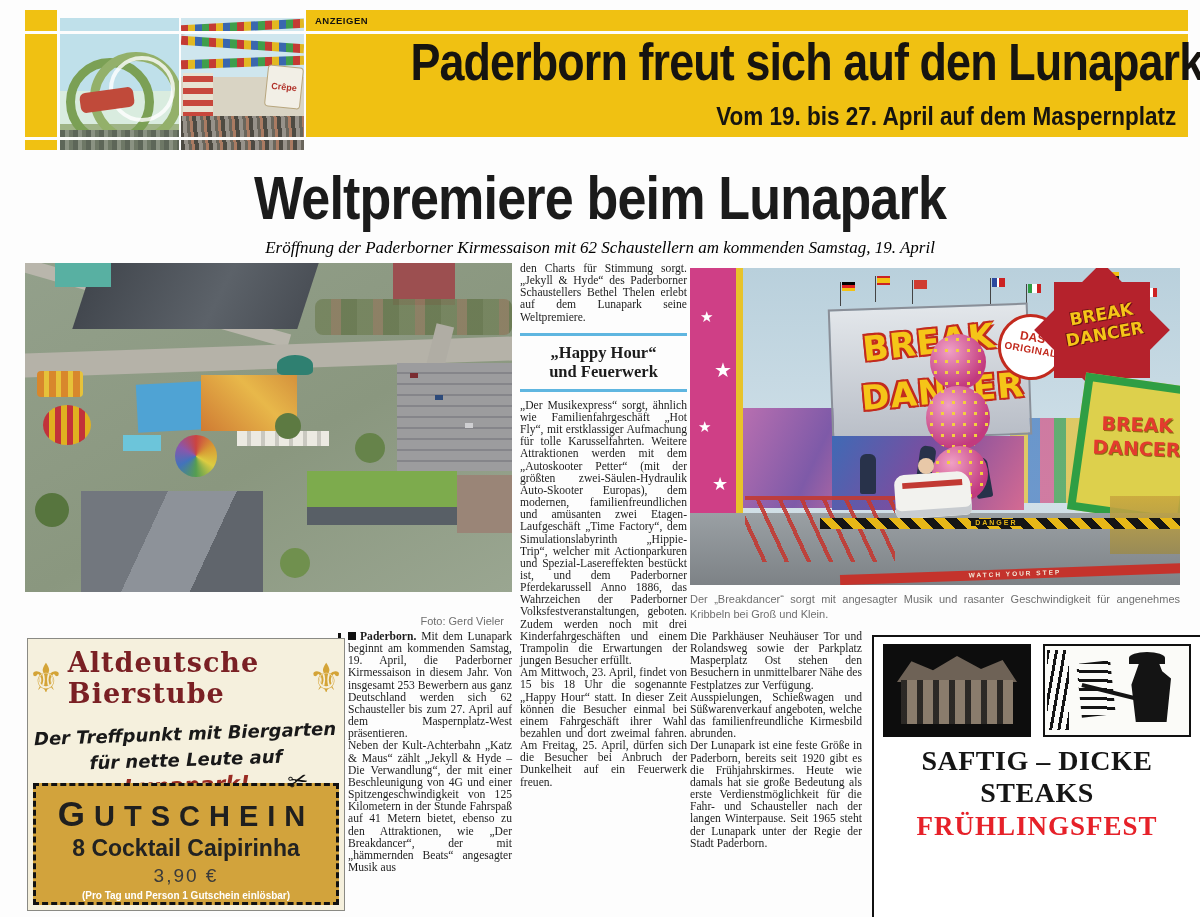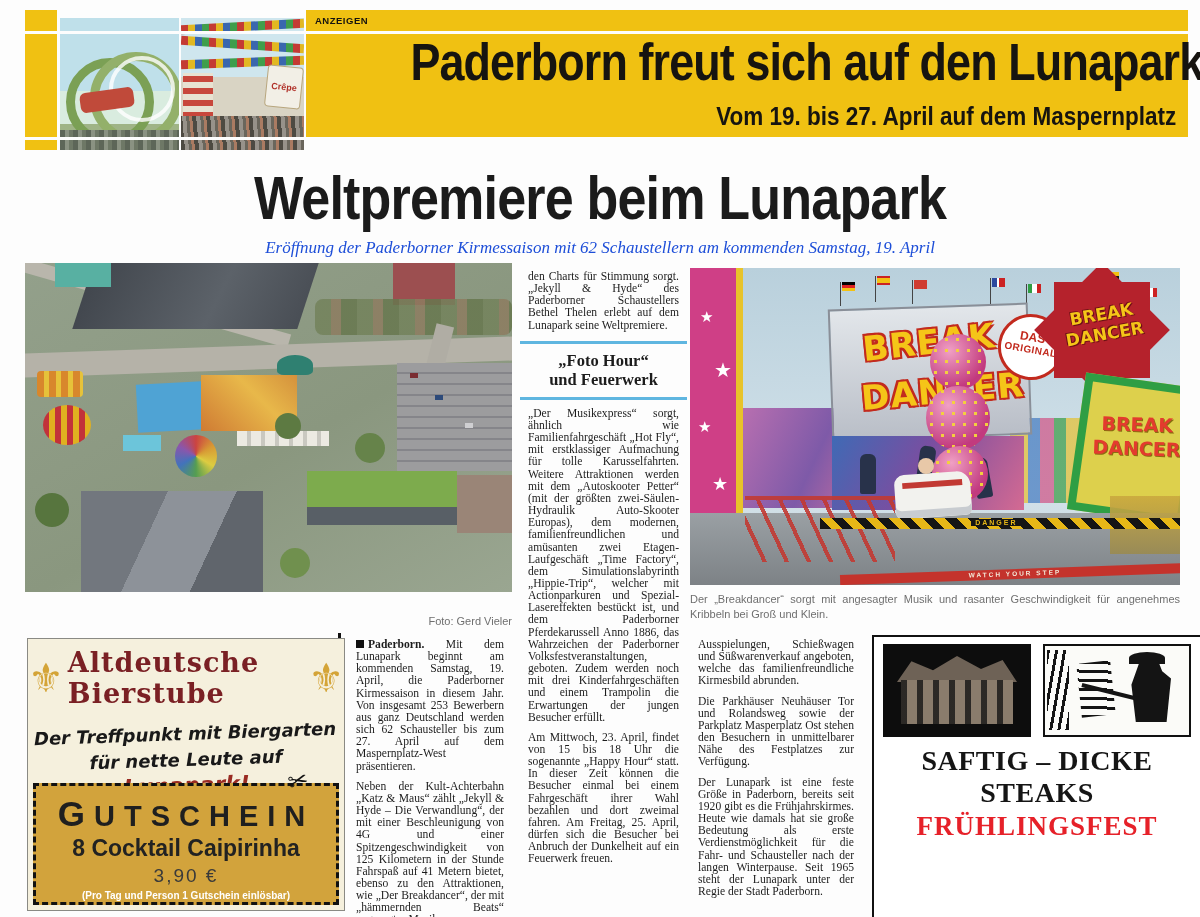--- a/index.html
+++ b/index.html
@@ -33,21 +33,21 @@
       transform:scaleX(.88);transform-origin:right center;white-space:nowrap;}
   .banner-sub{position:absolute;top:92px;right:12px;font-family:"Liberation Sans",sans-serif;font-weight:bold;
       font-size:25px;color:#161410;transform:scaleX(.9);transform-origin:right center;white-space:nowrap;}
   .banner-wline{position:absolute;left:0;width:100%;height:3px;background:#fdfdfd;}
   .wl-top{top:21px;} .wl-bottom{top:127px;}
   
   .main-h{position:absolute;top:165px;left:0;width:1200px;text-align:center;font-family:"Liberation Sans",sans-serif;
       font-weight:bold;font-size:62px;line-height:66px;color:#1b1b1b;letter-spacing:-1px;
       transform:scaleX(.84);transform-origin:center;}
   .main-sub{position:absolute;top:238px;left:0;width:1200px;text-align:center;font-style:italic;
-      font-family:"Liberation Serif",serif;font-size:17px;color:#1d4ed8;}
+      font-family:"Liberation Serif",serif;font-size:17px;color:#000000;}
   
   .photo{position:absolute;overflow:hidden;}
   .aerial{left:25px;top:263px;width:487px;height:329px;background:linear-gradient(150deg,#93a08b,#8a977f 55%,#9aa691);}
   .aerial div{position:absolute;}
   .ae-road-h{left:0;top:82px;width:100%;height:24px;background:#b5b2a8;transform:skewY(-2deg);}
   .ae-road-d{left:-30px;top:30px;width:300px;height:14px;background:#b9b6ac;transform:rotate(16deg);}
   .ae-road-v{left:392px;top:60px;width:18px;height:160px;background:#b0ada4;transform:rotate(14deg);}
   .ae-bldg-dark{left:58px;top:0;width:225px;height:66px;background:linear-gradient(100deg,#41464d,#5c6269 60%,#494e55);transform:skewX(-18deg);}
   .ae-bldg-teal{left:30px;top:0;width:56px;height:24px;background:#58b0a2;}
   .ae-bldg-red{left:368px;top:0;width:62px;height:42px;background:#9c4f50;}
@@ -117,25 +117,25 @@
       text-align:center;font:bold 6.5px "Liberation Sans",sans-serif;color:#f3e9d8;line-height:10px;letter-spacing:2px;}
   .bd-car{left:205px;top:205px;width:76px;height:44px;background:#f2f2ee;border-radius:10px 14px 6px 6px;transform:rotate(-4deg);box-shadow:inset 0 -8px 0 #c8ccd0;}
   .bd-car i{position:absolute;left:8px;top:8px;width:60px;height:6px;background:#c23a33;}
   .bd-head{left:228px;top:190px;width:16px;height:16px;border-radius:50%;background:#e8c8a8;}
   .bd-fence{left:55px;top:228px;width:150px;height:62px;border-top:4px solid #c23a33;
       background:repeating-linear-gradient(65deg,transparent 0 16px,#c23a33 16px 20px);opacity:.9;}
   .bd-rbldg{right:0;top:228px;width:70px;height:58px;background:linear-gradient(#caa93e,#9a8a50);opacity:.9;}
   
   .caption{position:absolute;font-family:"Liberation Sans",sans-serif;font-size:11px;line-height:14.5px;
       color:#6f6f6f;text-align:justify;}
-  .caption .credit{position:absolute;right:0;bottom:0;background:#fdfdfd;padding-left:8px;}
+  .caption .credit{position:absolute;right:8px;bottom:0;background:#fdfdfd;padding-left:8px;}
   
   .bodycol{position:absolute;font-family:"Liberation Serif",serif;font-size:11.6px;line-height:12.15px;
       text-align:justify;color:#1c1c1c;}
-  .bodycol p{margin:8px;}
+  .bodycol p{margin:0;}
   .lead-bullet{display:inline-block;width:8px;height:8px;background:#111;margin-right:4px;}
   .col1-rule{position:absolute;left:-10px;top:2px;width:3px;height:122px;background:#111;}
   .col-heading{margin:9px 0 8px 0;padding:7px 0 8px 0;border-top:3px solid #5fb6e0;border-bottom:3px solid #5fb6e0;
       text-align:center;font-weight:bold;font-size:16.5px;line-height:19px;}
   
   .ad-bier{position:absolute;left:27px;top:638px;width:316px;height:271px;background:#f5f0dd;border:1px solid #8a8a84;}
   .bier-header{display:flex;align-items:center;justify-content:center;gap:4px;padding-top:8px;}
   .fleur{color:#d4a437;font-size:40px;line-height:40px;font-family:"DejaVu Sans",sans-serif;}
   .bier-title{font-family:"DejaVu Serif",serif;font-weight:bold;font-size:27px;color:#7a2024;letter-spacing:1px;}
   .bier-tagline{margin-top:12px;transform:rotate(-2deg);text-align:center;font-family:"DejaVu Sans",sans-serif;
@@ -318,30 +318,30 @@
 
   <div class="bodycol" style="left:348px;top:631px;width:164px;height:288px;">
     <div class="col1-rule"></div>
     <p><span class="lead-bullet"></span><b>Paderborn.</b><span> Mit dem Lunapark beginnt am kommenden Samstag, 19. April, die Paderborner Kirmessaison in diesem Jahr. Von insgesamt 253 Bewerbern aus ganz Deutschland werden sich 62 Schausteller bis zum 27. April auf dem Maspernplatz-West präsentieren.</span></p>
     <p>Neben der Kult-Achterbahn „Katz &amp; Maus“ zählt „Jekyll &amp; Hyde – Die Verwandlung“, der mit einer Beschleunigung von 4G und einer Spitzengeschwindigkeit von 125 Kilometern in der Stunde Fahrspaß auf 41 Metern bietet, ebenso zu den Attraktionen, wie „Der Breakdancer“, der mit „hämmernden Beats“ angesagter Musik aus</p>
   </div>
 
   <div class="bodycol" style="left:520px;top:263px;width:167px;height:657px;">
     <p>den Charts für Stimmung sorgt. „Jekyll &amp; Hyde“ des Paderborner Schaustellers Bethel Thelen erlebt auf dem Lunapark seine Weltpremiere.</p>
     <div class="col-heading">
-      <div>„Foto Hour“</div>
+      <div>„Happy Hour“</div>
       <div>und Feuerwerk</div>
     </div>
     <p>„Der Musikexpress“ sorgt, ähnlich wie Familienfahrgeschäft „Hot Fly“, mit erstklassiger Aufmachung für tolle Karusselfahrten. Weitere Attraktionen werden mit dem „Autoskooter Petter“ (mit der größten zwei-Säulen-Hydraulik Auto-Skooter Europas), dem modernen, familienfreundlichen und amüsanten zwei Etagen-Laufgeschäft „Time Factory“, dem Simulationslabyrinth „Hippie-Trip“, welcher mit Actionparkuren und Spezial-Lasereffekten bestückt ist, und dem Paderborner Pferdekarussell Anno 1886, das Wahrzeichen der Paderborner Volksfestveranstaltungen, geboten. Zudem werden noch mit drei Kinderfahrgeschäften und einem Trampolin die Erwartungen der jungen Besucher erfüllt.</p>
     <p>Am Mittwoch, 23. April, findet von 15 bis 18 Uhr die sogenannte „Happy Hour“ statt. In dieser Zeit können die Besucher einmal bei einem Fahrgeschäft ihrer Wahl bezahlen und dort zweimal fahren. Am Freitag, 25. April, dürfen sich die Besucher bei Anbruch der Dunkelheit auf ein Feuerwerk freuen.</p>
   </div>
 
   <div class="bodycol" style="left:690px;top:631px;width:172px;height:277px;">
+    <p>Die Parkhäuser Neuhäuser Tor und Rolandsweg sowie der Parkplatz Masperplatz Ost stehen den Besuchern in unmittelbarer Nähe des Festplatzes zur Verfügung.</p>
     <p>Ausspielungen, Schießwagen und Süßwarenverkauf angeboten, welche das familienfreundliche Kirmesbild abrunden.</p>
-    <p>Die Parkhäuser Neuhäuser Tor und Rolandsweg sowie der Parkplatz Masperplatz Ost stehen den Besuchern in unmittelbarer Nähe des Festplatzes zur Verfügung.</p>
     <p>Der Lunapark ist eine feste Größe in Paderborn, bereits seit 1920 gibt es die Frühjahrskirmes. Heute wie damals hat sie große Bedeutung als erste Verdienstmöglichkeit für die Fahr- und Schausteller nach der langen Winterpause. Seit 1965 steht der Lunapark unter der Regie der Stadt Paderborn.</p>
   </div>
 
   <div class="ad-bier">
     <div class="bier-header">
       <span class="fleur">⚜</span>
       <span class="bier-title">Altdeutsche Bierstube</span>
       <span class="fleur">⚜</span>
     </div>
     <div class="bier-tagline">

